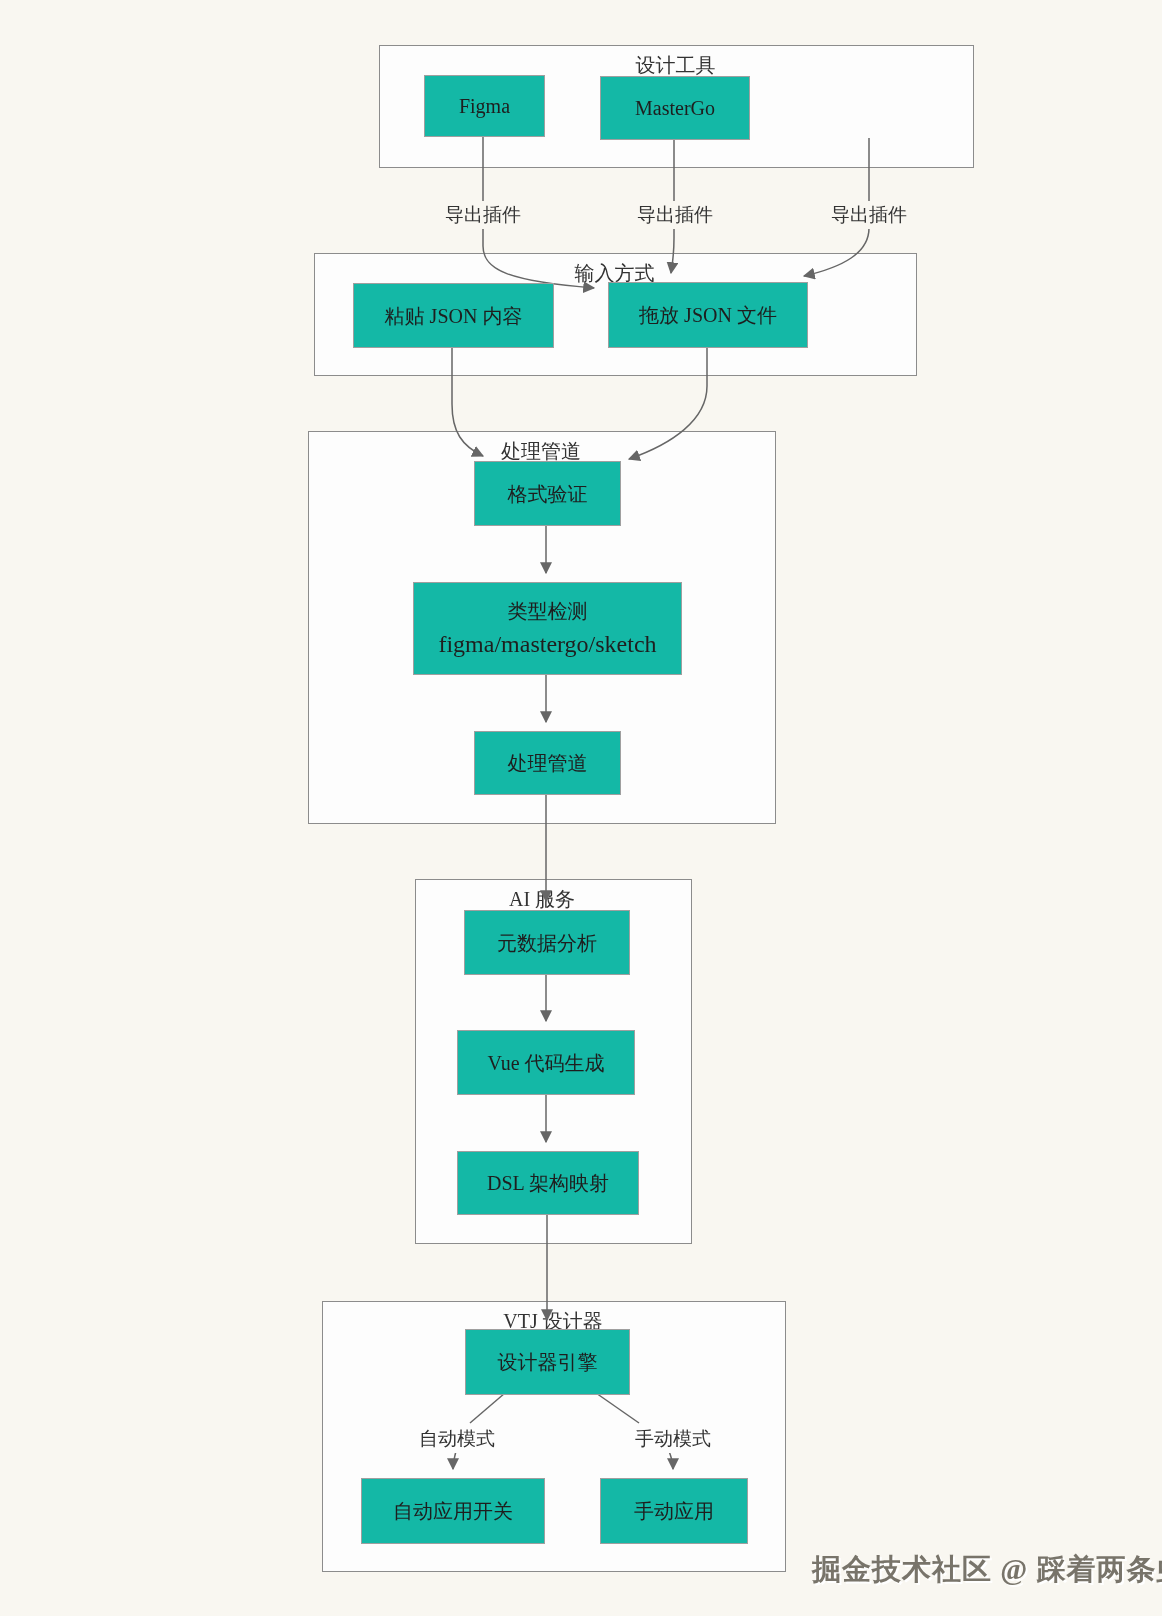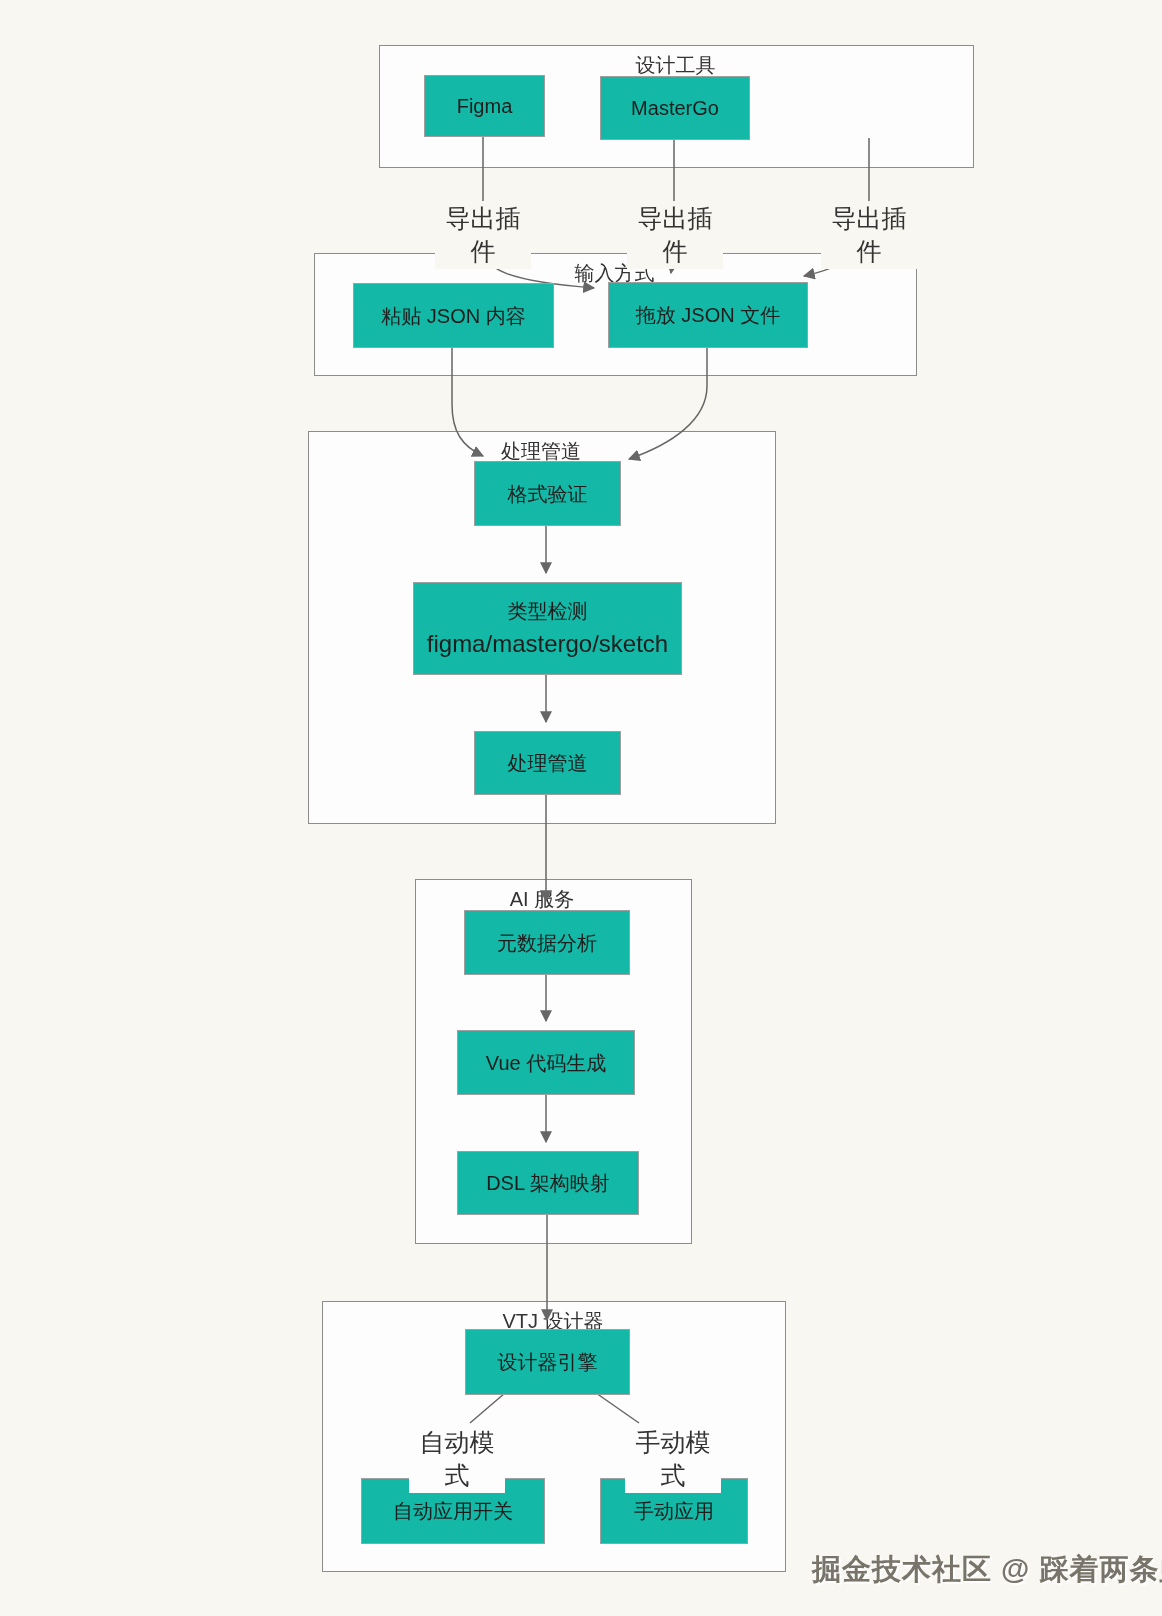--- a/index.html
+++ b/index.html
@@ -1,33 +1,33 @@
 <!DOCTYPE html>
 <html><head>
 <meta charset="utf-8">
 <style>
   html,body{margin:0;padding:0;background:#f9f7f1;}
   .canvas{
     position:relative;width:1162px;height:1616px;background:#f9f7f1;
-    font-family:Liberation Sans, sans-serif;overflow:hidden;
+    font-family:Liberation Serif, serif;overflow:hidden;
   }
   .group{position:absolute;background:#fdfdfd;border:1px solid #8c8c8c;z-index:1;}
   .group-title{
     position:absolute;top:7px;left:0;right:0;text-align:center;
     font-size:20px;color:#333;z-index:2;
   }
   .edges{position:absolute;left:0;top:0;z-index:3;}
   .node{
     position:absolute;background:#14b8a6;border:1px solid #9f9f9f;
     display:flex;flex-direction:column;align-items:center;justify-content:center;
     font-size:20px;color:#1e1e1e;text-align:center;line-height:1.5;z-index:4;
   }
   .node .sub{font-size:24px;color:#1e1e1e;}
   .edge-label{
-    position:absolute;width:96px;text-align:center;font-size:25px;color:#333;
+    position:absolute;width:96px;text-align:center;font-size:19px;color:#333;
     background:#f9f7f1;z-index:5;padding:1px 0;
   }
   .edge-label.inside{background:#fdfdfd;}
   .watermark{
     position:absolute;left:812px;top:1550px;width:350px;
     font-size:29px;font-weight:bold;color:#78746a;letter-spacing:1px;
     text-shadow:2px 2px 0 #ffffff;z-index:6;white-space:nowrap;
   }
 </style>
 </head>

